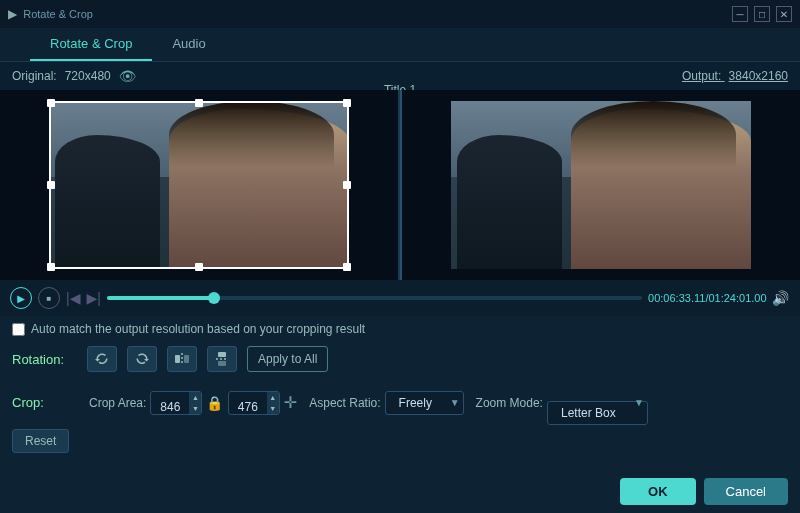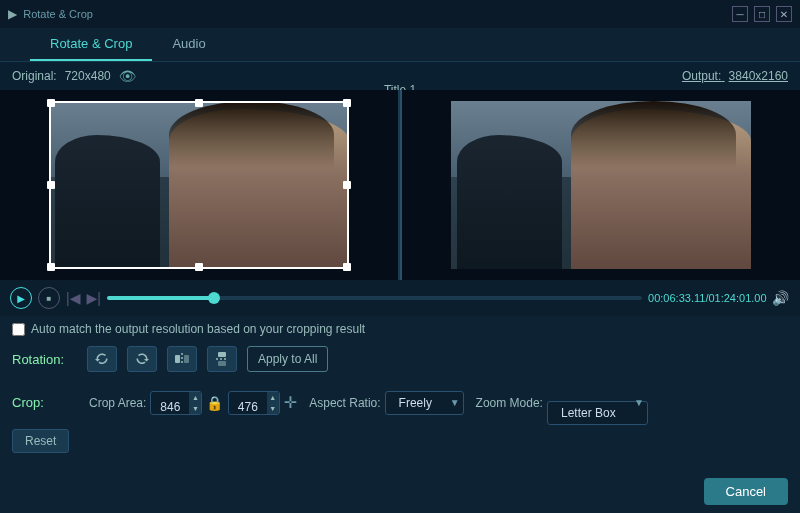--- a/index.html
+++ b/index.html
@@ -653,14 +653,15 @@
         <span class="select-arrow">▼</span>
       </div>
     </div>
   </div>
 
   
   <button class="reset-btn">Reset</button>
 </div>
 
 <div class="footer">
+  <button class="ok-btn">OK</button>
   <button class="cancel-btn">Cancel</button>
 </div>
 
 </body></html>

